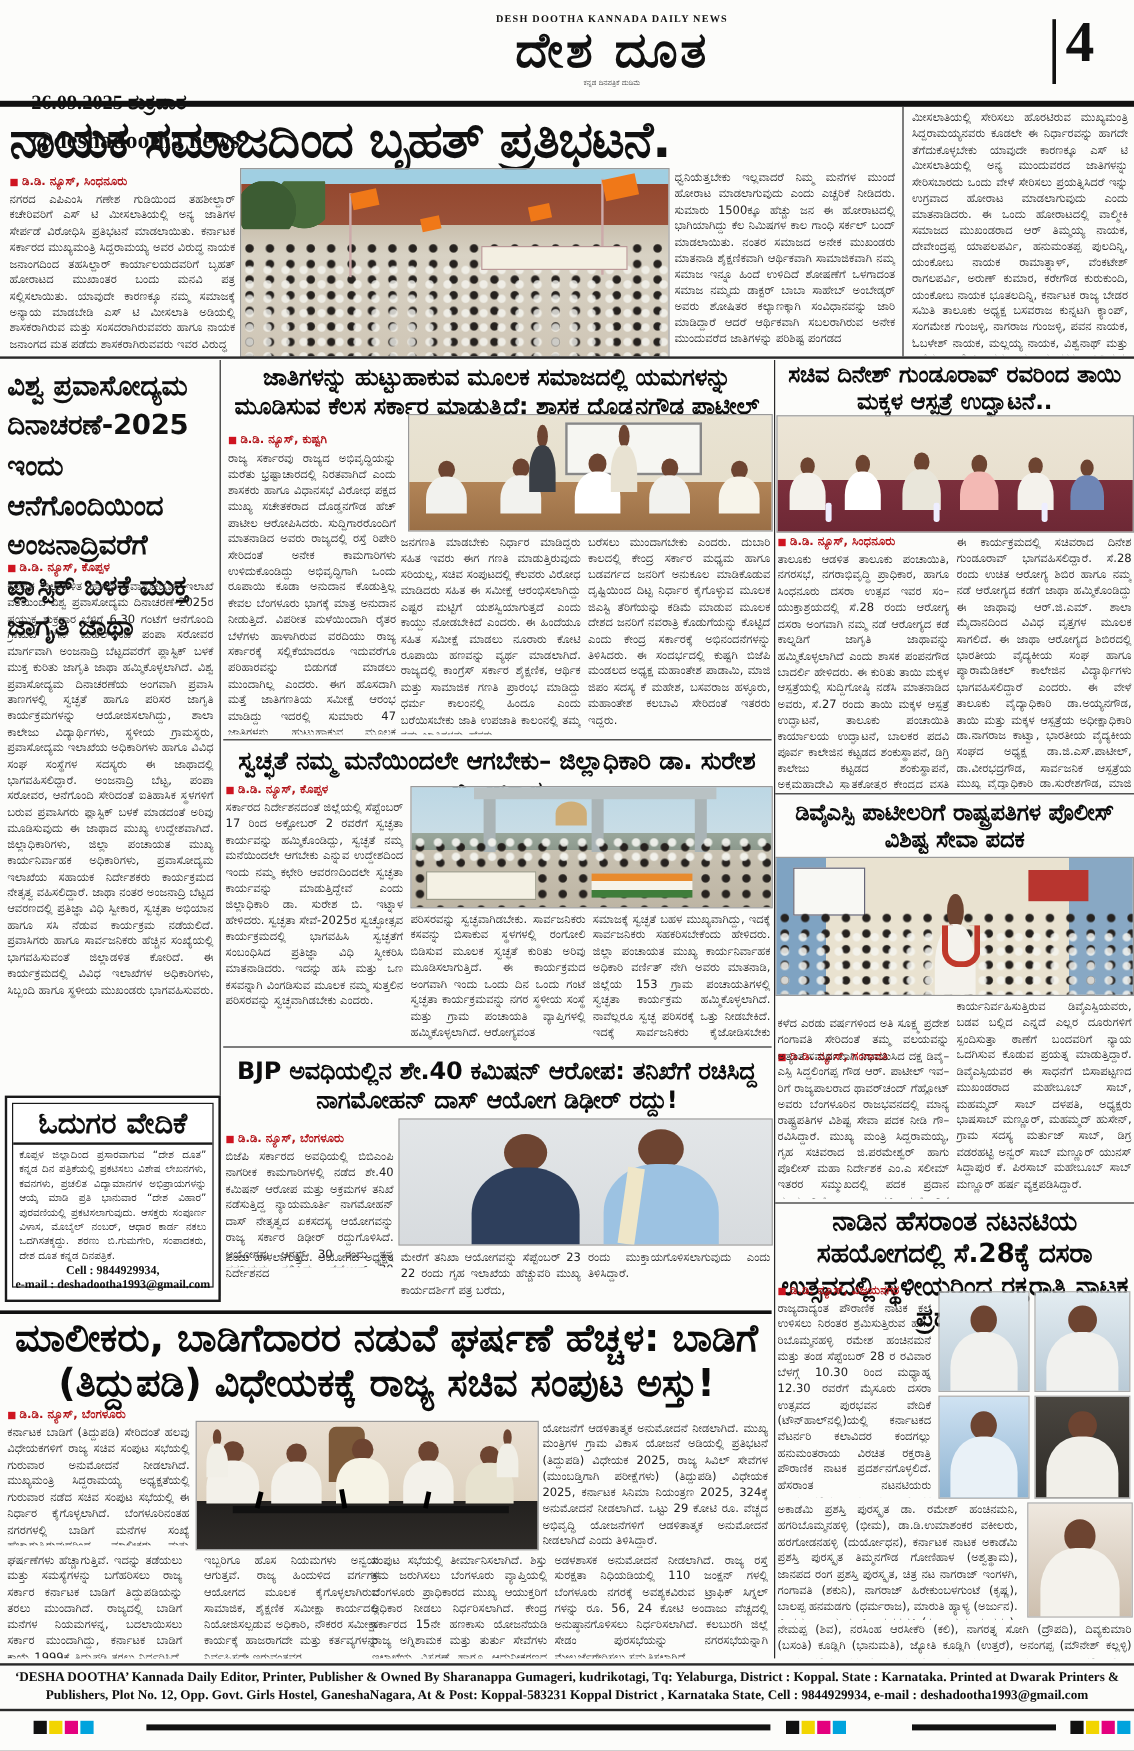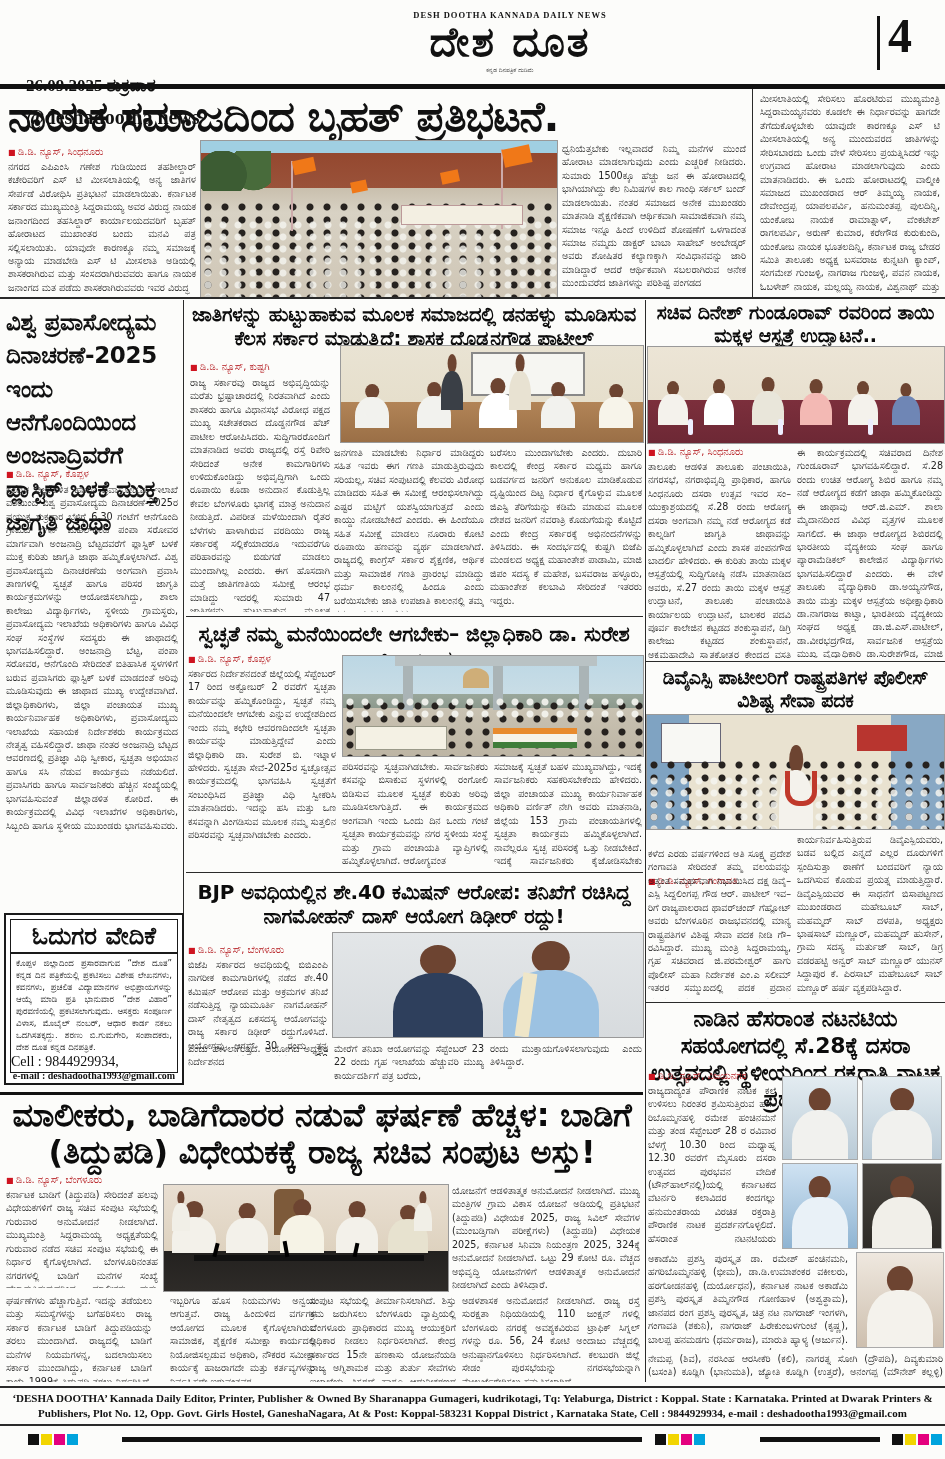--- a/index.html
+++ b/index.html
@@ -3,21 +3,21 @@
 <meta charset="utf-8">
 <style>
   html,body{margin:0;padding:0;background:#888;}
   #page{position:relative;width:945px;height:1459px;background:#fcfcfa;margin:0 auto;
         font-family:"DejaVu Sans",sans-serif;color:#111;overflow:hidden;}
   .abs{position:absolute;}
   .vr{position:absolute;width:1px;background:#2a2a2a;}
   .hr{position:absolute;height:1px;background:#2a2a2a;}
   .serif{font-family:"Liberation Serif","DejaVu Serif",serif;}
   .body-txt{font-size:9.6px;line-height:1.40;text-align:justify;overflow:hidden;color:#222;}
-  .byline{font-size:9.8px;font-weight:normal;color:#b3161b;}
+  .byline{font-size:9.8px;font-weight:bold;color:#b3161b;}
   .byline::before{content:"■ ";font-size:8px;color:#cf1420;}
   .h-sec{font-weight:bold;color:#0c0c0c;text-align:center;line-height:1.22;letter-spacing:-0.2px;}
   .photo{position:absolute;overflow:hidden;border:1px solid #999;}
   .p{position:absolute;}
   .p::before{content:"";position:absolute;left:50%;transform:translateX(-50%);top:0;width:40%;height:34%;border-radius:50%;background:#6d4431;}
   .p::after{content:"";position:absolute;left:0;top:30%;width:100%;height:70%;border-radius:45% 45% 0 0/60% 60% 0 0;background:var(--s,#f1f1ee);}
   .crowd-dots{position:absolute;left:0;right:0;background:
       radial-gradient(circle at 7px 6px,#26221f 3px,rgba(0,0,0,0) 4px);
       background-size:17px 13px;}
   .crowd-dots.w{background:radial-gradient(circle at 7px 6px,#f5f5f0 3px,rgba(0,0,0,0) 4px);background-size:15px 12px;}
@@ -65,21 +65,21 @@
   <div class="abs body-txt" style="left:760px;top:92px;width:180px;height:204px;">ಮೀಸಲಾತಿಯಲ್ಲಿ ಸೇರಿಸಲು ಹೊರಟಿರುವ ಮುಖ್ಯಮಂತ್ರಿ ಸಿದ್ದರಾಮಯ್ಯನವರು ಕೂಡಲೇ ಈ ನಿರ್ಧಾರವನ್ನು ಹಾಗದೇ ತೆಗೆದುಕೊಳ್ಳಬೇಕು ಯಾವುದೇ ಕಾರಣಕ್ಕೂ ಎಸ್ ಟಿ ಮೀಸಲಾತಿಯಲ್ಲಿ ಅನ್ಯ ಮುಂದುವರದ ಜಾತಿಗಳನ್ನು ಸೇರಿಸಬಾರದು ಒಂದು ವೇಳೆ ಸೇರಿಸಲು ಪ್ರಯತ್ನಿಸಿದರೆ ಇನ್ನು ಉಗ್ರವಾದ ಹೋರಾಟ ಮಾಡಲಾಗುವುದು ಎಂದು ಮಾತನಾಡಿದರು. ಈ ಒಂದು ಹೋರಾಟದಲ್ಲಿ ವಾಲ್ಮೀಕಿ ಸಮಾಜದ ಮುಖಂಡರಾದ ಆರ್ ತಿಮ್ಮಯ್ಯ ನಾಯಕ, ದೇವೇಂದ್ರಪ್ಪ ಯಾಪಲಪರ್ವಿ, ಹನುಮಂತಪ್ಪ ಪುಲದಿನ್ನಿ, ಯಂಕೋಬ ನಾಯಕ ರಾಮಾತ್ನಾಳ್, ವೆಂಕಟೇಶ್ ರಾಗಲಪರ್ವಿ, ಅರುಣ್ ಕುಮಾರ, ಕರೇಗೌಡ ಕುರುಕುಂದಿ, ಯಂಕೋಬ ನಾಯಕ ಭೂತಲದಿನ್ನಿ, ಕರ್ನಾಟಕ ರಾಜ್ಯ ಬೇಡರ ಸಮಿತಿ ತಾಲೂಕು ಅಧ್ಯಕ್ಷ ಬಸವರಾಜ ಕುನ್ನಟಗಿ ಕ್ಯಾಂಪ್, ಸಂಗಮೇಶ ಗುಂಜಳ್ಳಿ, ನಾಗರಾಜ ಗುಂಜಳ್ಳಿ, ಪವನ ನಾಯಕ, ಓಬಳೇಶ್ ನಾಯಕ, ಮಲ್ಲಯ್ಯ ನಾಯಕ, ವಿಶ್ವನಾಥ್ ಮತ್ತು ಅನೇಕ ವಾಲ್ಮೀಕಿ ಸಮಾಜದ ಯುವಕರು ಹಿರಿಯರು ಭಾಗಿಯಾಗಿದ್ದರು.</div>
 
   <div class="hr" style="left:0;top:297px;width:945px;height:2px;"></div>
   <div class="vr" style="left:183px;top:300px;height:780px;"></div>
   <div class="vr" style="left:645px;top:300px;height:1082px;"></div>
 
   <div class="abs" style="left:6px;top:306px;width:172px;font-size:23px;font-weight:bold;line-height:1.45;letter-spacing:-0.3px;">ವಿಶ್ವ ಪ್ರವಾಸೋದ್ಯಮ ದಿನಾಚರಣೆ-2025 ಇಂದು ಆನೆಗೊಂದಿಯಿಂದ ಅಂಜನಾದ್ರಿವರೆಗೆ ಪ್ಲಾಸ್ಟಿಕ್ ಬಳಕೆ ಮುಕ್ತ ಜಾಗೃತಿ ಜಾಥಾ</div>
   <div class="abs byline" style="left:6px;top:468px;">ಡಿ.ಡಿ. ನ್ಯೂಸ್, ಕೊಪ್ಪಳ</div>
   <div class="abs body-txt" style="left:6px;top:483px;width:172px;height:424px;">ಕೊಪ್ಪಳ ಜಿಲ್ಲಾಡಳಿತ ಹಾಗೂ ಪ್ರವಾಸೋದ್ಯಮ ಇಲಾಖೆ ವತಿಯಿಂದ ವಿಶ್ವ ಪ್ರವಾಸೋದ್ಯಮ ದಿನಾಚರಣೆ-2025ರ ಪ್ರಯುಕ್ತ ಶುಕ್ರವಾರ ಬೆಳಿಗ್ಗೆ 6.30 ಗಂಟೆಗೆ ಆನೆಗೊಂದಿ ಗ್ರಾಮದ ಗಗನ್ ಮಹಲ್‌ದಿಂದ ಪಂಪಾ ಸರೋವರ ಮಾರ್ಗವಾಗಿ ಅಂಜನಾದ್ರಿ ಬೆಟ್ಟದವರೆಗೆ ಪ್ಲಾಸ್ಟಿಕ್ ಬಳಕೆ ಮುಕ್ತ ಕುರಿತು ಜಾಗೃತಿ ಜಾಥಾ ಹಮ್ಮಿಕೊಳ್ಳಲಾಗಿದೆ. ವಿಶ್ವ ಪ್ರವಾಸೋದ್ಯಮ ದಿನಾಚರಣೆಯ ಅಂಗವಾಗಿ ಪ್ರವಾಸಿ ತಾಣಗಳಲ್ಲಿ ಸ್ವಚ್ಛತೆ ಹಾಗೂ ಪರಿಸರ ಜಾಗೃತಿ ಕಾರ್ಯಕ್ರಮಗಳನ್ನು ಆಯೋಜಿಸಲಾಗಿದ್ದು, ಶಾಲಾ ಕಾಲೇಜು ವಿದ್ಯಾರ್ಥಿಗಳು, ಸ್ಥಳೀಯ ಗ್ರಾಮಸ್ಥರು, ಪ್ರವಾಸೋದ್ಯಮ ಇಲಾಖೆಯ ಅಧಿಕಾರಿಗಳು ಹಾಗೂ ವಿವಿಧ ಸಂಘ ಸಂಸ್ಥೆಗಳ ಸದಸ್ಯರು ಈ ಜಾಥಾದಲ್ಲಿ ಭಾಗವಹಿಸಲಿದ್ದಾರೆ. ಅಂಜನಾದ್ರಿ ಬೆಟ್ಟ, ಪಂಪಾ ಸರೋವರ, ಆನೆಗೊಂದಿ ಸೇರಿದಂತೆ ಐತಿಹಾಸಿಕ ಸ್ಥಳಗಳಿಗೆ ಬರುವ ಪ್ರವಾಸಿಗರು ಪ್ಲಾಸ್ಟಿಕ್ ಬಳಕೆ ಮಾಡದಂತೆ ಅರಿವು ಮೂಡಿಸುವುದು ಈ ಜಾಥಾದ ಮುಖ್ಯ ಉದ್ದೇಶವಾಗಿದೆ. ಜಿಲ್ಲಾಧಿಕಾರಿಗಳು, ಜಿಲ್ಲಾ ಪಂಚಾಯತ ಮುಖ್ಯ ಕಾರ್ಯನಿರ್ವಾಹಕ ಅಧಿಕಾರಿಗಳು, ಪ್ರವಾಸೋದ್ಯಮ ಇಲಾಖೆಯ ಸಹಾಯಕ ನಿರ್ದೇಶಕರು ಕಾರ್ಯಕ್ರಮದ ನೇತೃತ್ವ ವಹಿಸಲಿದ್ದಾರೆ. ಜಾಥಾ ನಂತರ ಅಂಜನಾದ್ರಿ ಬೆಟ್ಟದ ಆವರಣದಲ್ಲಿ ಪ್ರತಿಜ್ಞಾ ವಿಧಿ ಸ್ವೀಕಾರ, ಸ್ವಚ್ಛತಾ ಅಭಿಯಾನ ಹಾಗೂ ಸಸಿ ನೆಡುವ ಕಾರ್ಯಕ್ರಮ ನಡೆಯಲಿದೆ. ಪ್ರವಾಸಿಗರು ಹಾಗೂ ಸಾರ್ವಜನಿಕರು ಹೆಚ್ಚಿನ ಸಂಖ್ಯೆಯಲ್ಲಿ ಭಾಗವಹಿಸುವಂತೆ ಜಿಲ್ಲಾಡಳಿತ ಕೋರಿದೆ. ಈ ಕಾರ್ಯಕ್ರಮದಲ್ಲಿ ವಿವಿಧ ಇಲಾಖೆಗಳ ಅಧಿಕಾರಿಗಳು, ಸಿಬ್ಬಂದಿ ಹಾಗೂ ಸ್ಥಳೀಯ ಮುಖಂಡರು ಭಾಗವಹಿಸುವರು.</div>
 
-  <div class="abs h-sec" style="left:188px;top:303px;width:452px;font-size:19.5px;">ಜಾತಿಗಳನ್ನು ಹುಟ್ಟುಹಾಕುವ ಮೂಲಕ ಸಮಾಜದಲ್ಲಿ ಡನಹಳ್ನು ಮೂಡಿಸುವ ಕೆಲಸ ಸರ್ಕಾರ ಮಾಡುತ್ತಿದೆ: ಶಾಸಕ ದೊಡ್ಡನಗೌಡ ಪಾಟೀಲ್</div>
+  <div class="abs h-sec" style="left:188px;top:303px;width:452px;font-size:19.5px;">ಜಾತಿಗಳನ್ನು ಹುಟ್ಟುಹಾಕುವ ಮೂಲಕ ಸಮಾಜದಲ್ಲಿ ಯಮಗಳನ್ನು ಮೂಡಿಸುವ ಕೆಲಸ ಸರ್ಕಾರ ಮಾಡುತ್ತಿದೆ: ಶಾಸಕ ದೊಡ್ಡನಗೌಡ ಪಾಟೀಲ್</div>
   <div class="abs byline" style="left:190px;top:361px;">ಡಿ.ಡಿ. ನ್ಯೂಸ್, ಕುಷ್ಟಗಿ</div>
   <div class="abs body-txt" style="left:190px;top:376px;width:140px;height:236px;">ರಾಜ್ಯ ಸರ್ಕಾರವು ರಾಜ್ಯದ ಅಭಿವೃದ್ಧಿಯನ್ನು ಮರೆತು ಭ್ರಷ್ಟಾಚಾರದಲ್ಲಿ ನಿರತವಾಗಿದೆ ಎಂದು ಶಾಸಕರು ಹಾಗೂ ವಿಧಾನಸಭೆ ವಿರೋಧ ಪಕ್ಷದ ಮುಖ್ಯ ಸಚೇತಕರಾದ ದೊಡ್ಡನಗೌಡ ಹೆಚ್ ಪಾಟೀಲ ಆರೋಪಿಸಿದರು. ಸುದ್ದಿಗಾರರೊಂದಿಗೆ ಮಾತನಾಡಿದ ಅವರು ರಾಜ್ಯದಲ್ಲಿ ರಸ್ತೆ ರಿಪೇರಿ ಸೇರಿದಂತೆ ಅನೇಕ ಕಾಮಗಾರಿಗಳು ಉಳಿದುಕೊಂಡಿದ್ದು ಅಭಿವೃದ್ಧಿಗಾಗಿ ಒಂದು ರೂಪಾಯಿ ಕೂಡಾ ಅನುದಾನ ಕೊಡುತ್ತಿಲ್ಲ ಕೇವಲ ಬೆಂಗಳೂರು ಭಾಗಕ್ಕೆ ಮಾತ್ರ ಅನುದಾನ ನೀಡುತ್ತಿದೆ. ವಿಪರೀತ ಮಳೆಯಿಂದಾಗಿ ರೈತರ ಬೆಳೆಗಳು ಹಾಳಾಗಿರುವ ವರದಿಯು ರಾಜ್ಯ ಸರ್ಕಾರಕ್ಕೆ ಸಲ್ಲಿಕೆಯಾದರೂ ಇದುವರೆಗೂ ಪರಿಹಾರವನ್ನು ಬಿಡುಗಡೆ ಮಾಡಲು ಮುಂದಾಗಿಲ್ಲ ಎಂದರು. ಈಗ ಹೊಸದಾಗಿ ಮತ್ತೆ ಜಾತಿಗಣತಿಯ ಸಮೀಕ್ಷೆ ಆರಂಭ ಮಾಡಿದ್ದು ಇದರಲ್ಲಿ ಸುಮಾರು 47 ಜಾತಿಗಳನ್ನು ಹುಟ್ಟುಹಾಕುವ ಮೂಲಕ ಸಮಾಜದಲ್ಲಿ ಒಡಕನ್ನು ಮೂಡಿಸುವ ಕೆಲಸ ಮಾಡುತ್ತಿದ್ದಾರೆ ಎಂದರು. ಕೇಂದ್ರ ಸರ್ಕಾರ 2026ಕ್ಕೆ ಜಾತಿ ಗಣತಿ ಹಾಗೂ</div>
 
   <div class="photo" style="left:340px;top:345px;width:302px;height:96px;background:linear-gradient(180deg,#e9e3d3 0,#e6dfcc 58%,#b28457 58%,#9a6f46 100%);">
     <div class="abs" style="left:130px;top:6px;width:110px;height:40px;background:#f6f6f2;border:2px solid #888;"></div>
     <div class="p" style="left:14px;bottom:14px;width:34px;height:44px;--s:#f2f2ee;"></div>
     <div class="p" style="left:76px;bottom:14px;width:34px;height:46px;--s:#f2f2ee;"></div>
     <div class="p" style="left:138px;bottom:14px;width:38px;height:50px;--s:#ffffff;"></div>
     <div class="p" style="left:200px;bottom:14px;width:34px;height:46px;--s:#f2f2ee;"></div>
     <div class="p" style="left:258px;bottom:14px;width:34px;height:44px;--s:#f7f4ea;"></div>
@@ -149,21 +149,21 @@
     <div class="abs" style="left:186px;bottom:0;width:14px;height:64px;background:#efe6c8;transform:rotate(8deg);"></div>
   </div>
   <div class="abs body-txt" style="left:188px;top:1042px;width:140px;height:46px;">ಎಂದು ಹೇಳಲಾಗುತ್ತಿದೆ. ಆಯೋಗದ ಅಧ್ಯಕ್ಷರ ನಿರ್ದೇಶನದ</div>
   <div class="abs body-txt" style="left:334px;top:1042px;width:150px;height:46px;">ಮೇರೆಗೆ ತನಿಖಾ ಆಯೋಗವನ್ನು ಸೆಪ್ಟೆಂಬರ್ 23 22 ರಂದು ಗೃಹ ಇಲಾಖೆಯ ಹೆಚ್ಚುವರಿ ಮುಖ್ಯ ಕಾರ್ಯದರ್ಶಿಗೆ ಪತ್ರ ಬರೆದು,</div>
   <div class="abs body-txt" style="left:490px;top:1042px;width:152px;height:46px;">ರಂದು ಮುಕ್ತಾಯಗೊಳಿಸಲಾಗುವುದು ಎಂದು ತಿಳಿಸಿದ್ದಾರೆ.</div>
 
   <div class="box" style="left:4px;top:913px;width:176px;height:168px;">
     <div style="margin:4px;border:1px solid #1a1a1a;height:152px;position:relative;">
       <div style="text-align:center;font-size:24px;font-weight:bold;border-bottom:2px solid #1a1a1a;padding:2px 0;">ಓದುಗರ ವೇದಿಕೆ</div>
       <div class="body-txt" style="padding:3px 5px;height:94px;font-size:8.6px;">ಕೊಪ್ಪಳ ಜಿಲ್ಲಾದಿಂದ ಪ್ರಸಾರವಾಗುವ “ದೇಶ ದೂತ” ಕನ್ನಡ ದಿನ ಪತ್ರಿಕೆಯಲ್ಲಿ ಪ್ರಕಟಿಸಲು ವಿಶೇಷ ಲೇಖನಗಳು, ಕವನಗಳು, ಪ್ರಚಲಿತ ವಿದ್ಯಾಮಾನಗಳ ಅಭಿಪ್ರಾಯಗಳನ್ನು ಆಯ್ಕೆ ಮಾಡಿ ಪ್ರತಿ ಭಾನುವಾರ “ದೇಶ ವಿಹಾರ” ಪುರವಣಿಯಲ್ಲಿ ಪ್ರಕಟಿಸಲಾಗುವುದು. ಆಸಕ್ತರು ಸಂಪೂರ್ಣ ವಿಳಾಸ, ಮೊಬೈಲ್ ನಂಬರ್, ಆಧಾರ ಕಾರ್ಡ ನಕಲು ಒದಗಿಸತಕ್ಕದ್ದು. ಶರಣು ಬಿ.ಗು­ಮಗೇರಿ, ಸಂಪಾದಕರು, ದೇಶ ದೂತ ಕನ್ನಡ ದಿನಪತ್ರಿಕೆ.</div>
-      <div class="serif" style="font-size:14px;font-weight:normal;">Cell : 9844929934,</div>
+      <div class="serif" style="text-align:center;font-size:10px;font-weight:bold;">Cell : 9844929934,</div>
       <div class="serif" style="text-align:center;font-size:10px;font-weight:bold;">e-mail : deshadootha1993@gmail.com</div>
     </div>
   </div>
 
   <div class="abs" style="left:0;top:1092px;width:643px;height:3px;background:#111;"></div>
   <div class="abs h-sec" style="left:2px;top:1097px;width:640px;font-size:32px;line-height:1.15;">ಮಾಲೀಕರು, ಬಾಡಿಗೆದಾರರ ನಡುವೆ ಘರ್ಷಣೆ ಹೆಚ್ಚಳ: ಬಾಡಿಗೆ (ತಿದ್ದುಪಡಿ) ವಿಧೇಯಕಕ್ಕೆ ರಾಜ್ಯ ಸಚಿವ ಸಂಪುಟ ಅಸ್ತು!</div>
   <div class="abs byline" style="left:6px;top:1174px;">ಡಿ.ಡಿ. ನ್ಯೂಸ್, ಬೆಂಗಳೂರು</div>
   <div class="abs body-txt" style="left:6px;top:1188px;width:152px;height:100px;">ಕರ್ನಾಟಕ ಬಾಡಿಗೆ (ತಿದ್ದುಪಡಿ) ಸೇರಿದಂತೆ ಹಲವು ವಿಧೇಯಕಗಳಿಗೆ ರಾಜ್ಯ ಸಚಿವ ಸಂಪುಟ ಸಭೆಯಲ್ಲಿ ಗುರುವಾರ ಅನುಮೋದನೆ ನೀಡಲಾಗಿದೆ. ಮುಖ್ಯಮಂತ್ರಿ ಸಿದ್ದರಾಮಯ್ಯ ಅಧ್ಯಕ್ಷತೆಯಲ್ಲಿ ಗುರುವಾರ ನಡೆದ ಸಚಿವ ಸಂಪುಟ ಸಭೆಯಲ್ಲಿ ಈ ನಿರ್ಧಾರ ಕೈಗೊಳ್ಳಲಾಗಿದೆ. ಬೆಂಗಳೂರಿನಂತಹ ನಗರಗಳಲ್ಲಿ ಬಾಡಿಗೆ ಮನೆಗಳ ಸಂಖ್ಯೆ ಹೆಚ್ಚಾಗುತ್ತಿರುವುದರಿಂದ, ಮಾಲೀಕರು ಮತ್ತು ಬಾಡಿಗೆದಾರರ ನಡುವೆ</div>
   <div class="photo" style="left:163px;top:1184px;width:284px;height:106px;background:linear-gradient(180deg,#e9dfd2 0,#ded2bf 62%,#23211f 62%,#2e2b28 100%);">
     <div class="abs" style="left:110px;top:4px;width:30px;height:46px;background:#7d5a3a;border-radius:6px 6px 0 0;"></div>

